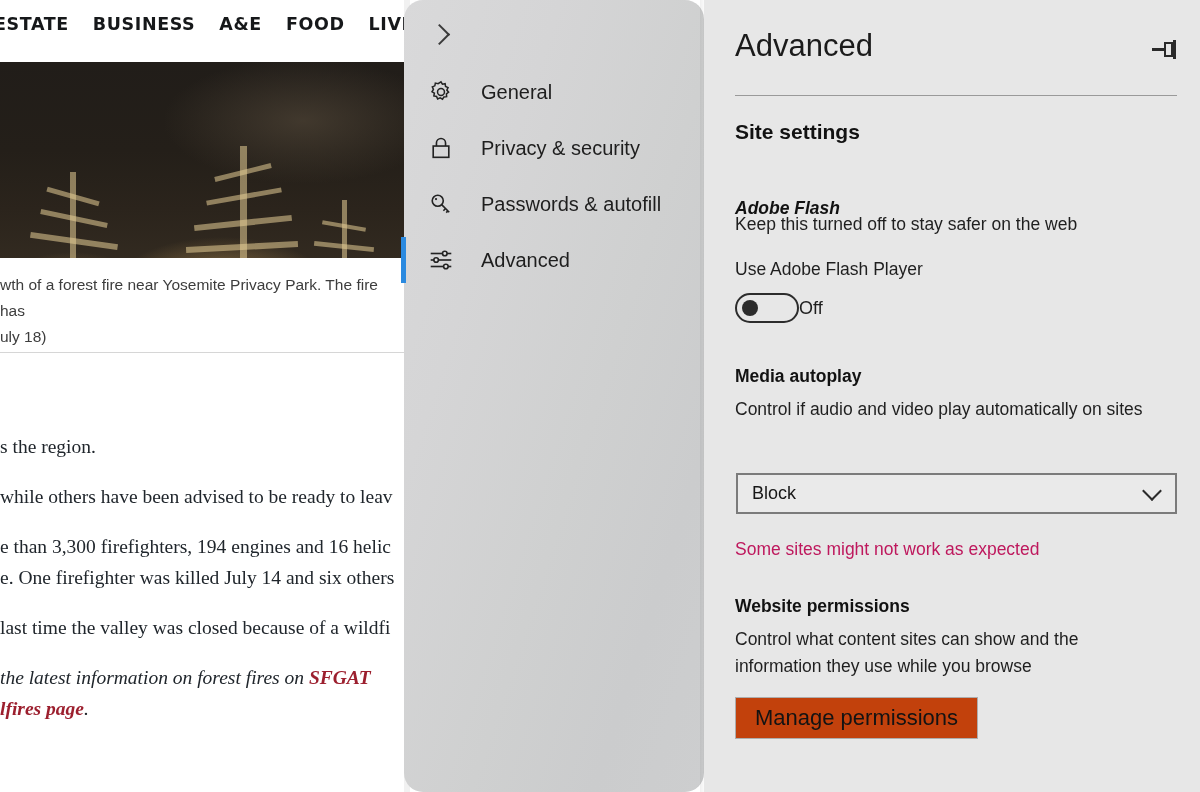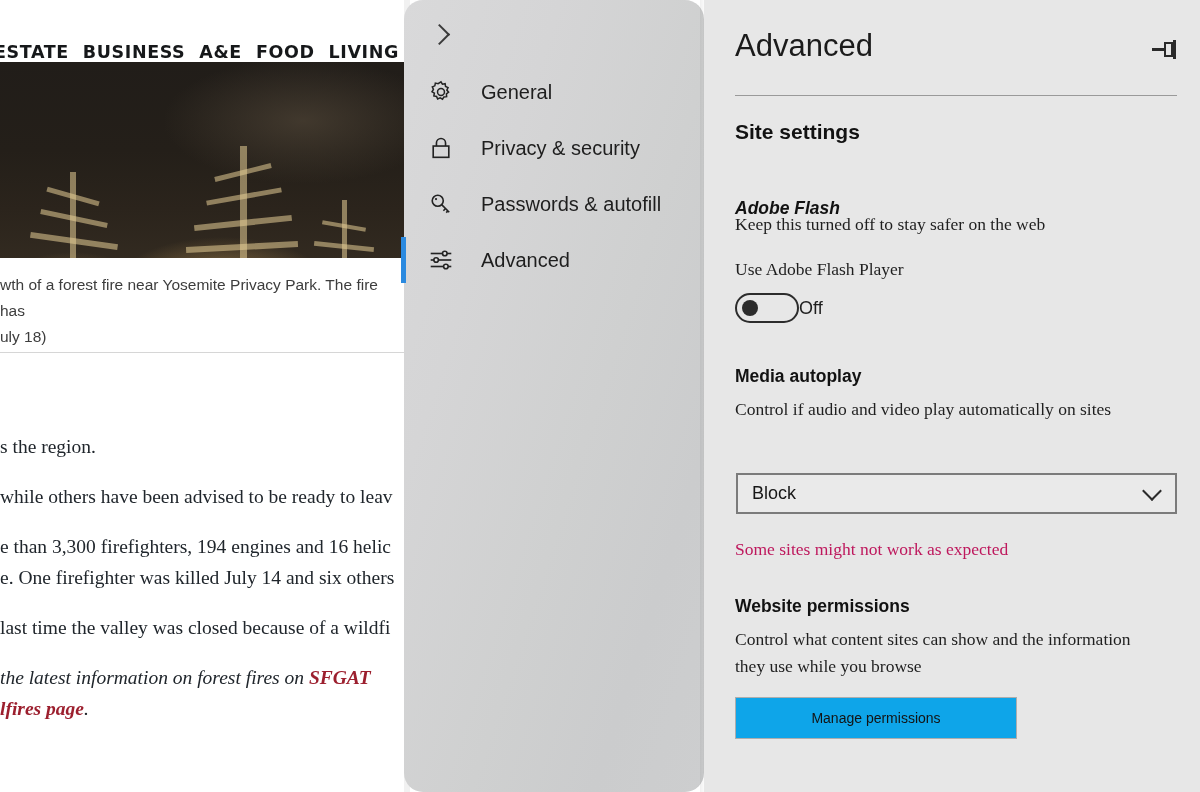--- a/index.html
+++ b/index.html
@@ -34,22 +34,22 @@
     left: 0; top: 0;
     width: 410px; height: 14px;
     background: #ffffff;
   }
   .wp-nav {
     position: absolute;
     left: 0; top: 14px;
     width: 410px; height: 48px;
     background: #ffffff;
     display: flex;
-    align-items: flex-end;
-    gap: 14px;
+    align-items: flex-start;
+    gap: 24px;
     padding-left: 0px;
     box-sizing: border-box;
     white-space: nowrap;
   }
   .wp-nav-item {
     font-family: "DejaVu Sans", sans-serif;
     font-weight: bold;
     font-size: 17.5px;
     letter-spacing: 0.6px;
     color: #16181a;
@@ -268,21 +268,21 @@
     color: #121212;
     font-family: "Liberation Sans", sans-serif;
   }
   .sc-p {
     position: absolute;
     left: 31px;
     width: 430px;
     font-size: 17.5px;
     line-height: 27px;
     color: #1f1f1f;
-    font-family: Liberation Serif, serif;
+    font-family: Liberation Sans, sans-serif;
   }
   .sc-p.warn { color: #be185d; }
 
   
   .toggle-row {
     position: absolute;
     left: 31px; top: 293px;
     display: flex;
     align-items: center;
   }
@@ -331,28 +331,28 @@
     width: 12px; height: 12px;
     border-right: 2px solid #2b2b2b;
     border-bottom: 2px solid #2b2b2b;
     transform: rotate(45deg);
     margin-top: -6px;
     margin-right: 3px;
   }
   .manage-btn {
     position: absolute;
     left: 31px; top: 697px;
-    width: 282px; height: 42px;
-    background: #0ea5e9;
+    width: 243px; height: 42px;
+    background: #c2410c;
     border: 1px solid #adadad;
     box-sizing: border-box;
     display: flex;
     align-items: center;
     justify-content: center;
-    font-size: 14px;
+    font-size: 22px;
     color: #131313;
     font-family: "Liberation Sans", sans-serif;
   }
 </style>
 </head>
 <body>
 
 <div class="screen">
 
   <div class="webpage">

